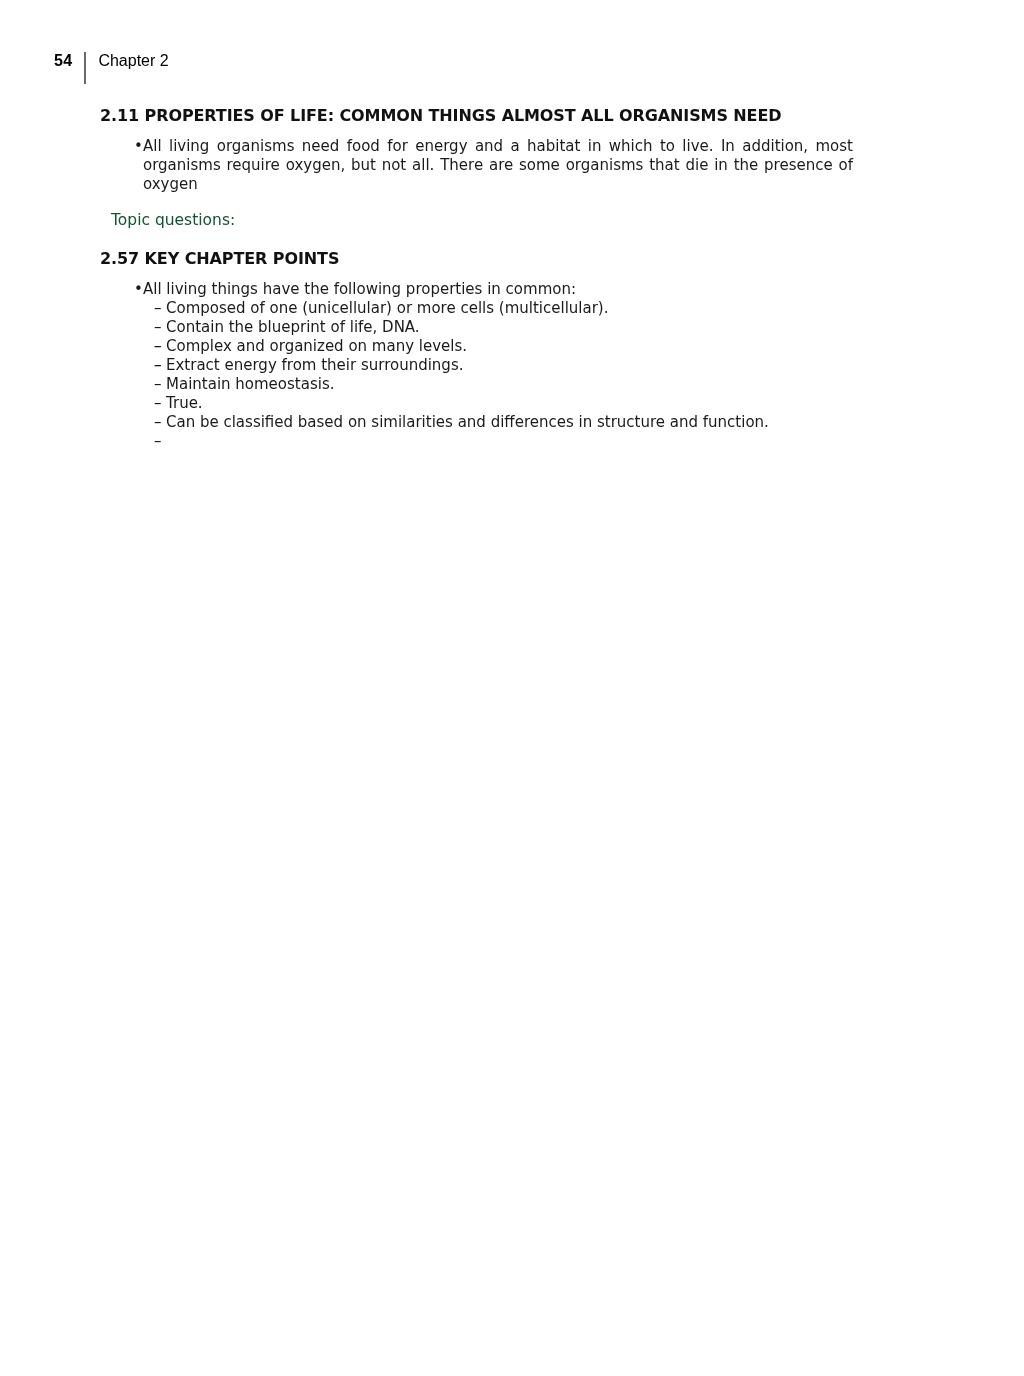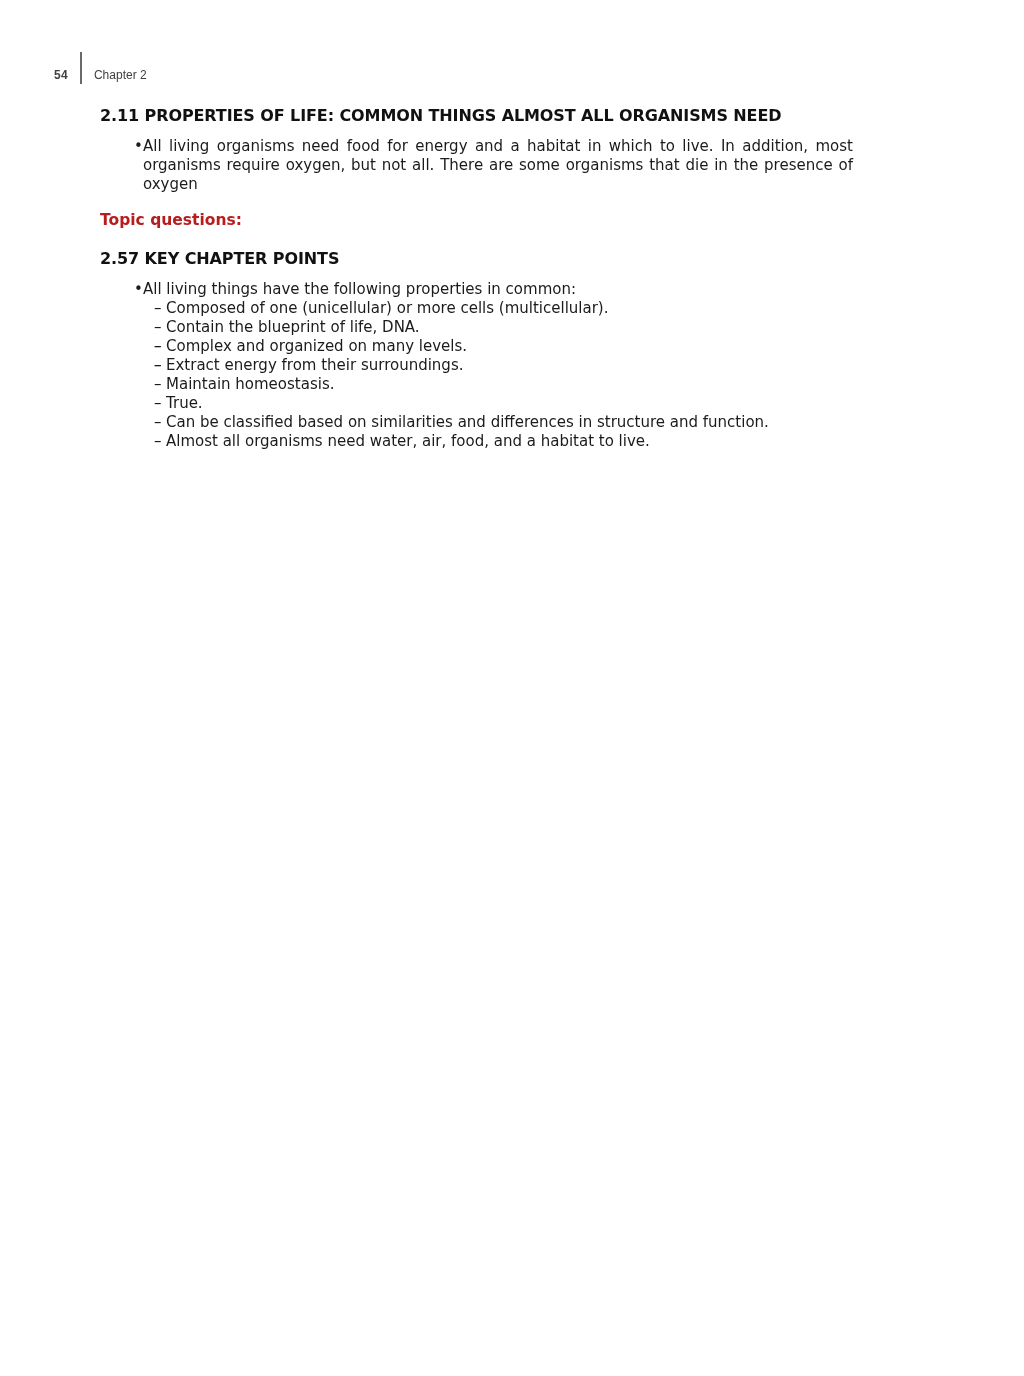--- a/index.html
+++ b/index.html
@@ -8,23 +8,23 @@
     background:#ffffff;
     font-family:"DejaVu Sans", sans-serif;
     font-size:15px; line-height:19px;
     color:#1b1b1b;
   }
   .page { position:relative; width:1024px; height:1376px; overflow:hidden; background:#fff; }
 
   
   .page-header {
     position:absolute; top:52px; left:54px;
-    display:flex; align-items:flex-end;
+    display:flex; align-items:flex-start;
     font-family:"Liberation Sans", sans-serif;
-    font-size:12px; line-height:18px; color:#404040;
+    font-size:16px; line-height:18px; color:#000000;
   }
   .page-num { font-weight:bold; letter-spacing:0.3px; }
   .header-divider { width:2px; height:32px; background:#6a6a6a; margin:0 12px; }
 
   
   .content { position:absolute; left:100px; top:107px; width:780px; }
 
   .sec-heading {
     margin:0; font-size:16px; font-weight:bold;
     line-height:17px; letter-spacing:-0.1px; color:#111;
@@ -32,21 +32,21 @@
   .sec-heading.mt20 { margin-top:20px; }
 
   .bullet-par {
     position:relative; margin-top:13px;
     padding-left:43px; width:710px;
     text-align:justify;
   }
   .bullet-lead { position:relative; margin-top:13px; padding-left:43px; }
   .bullet-glyph { position:absolute; left:34px; top:0; }
 
-  .sub-heading { margin:17px 0 0 0; font-size:15.5px; font-weight:bold; line-height:19px; color:#b91c1c; }
+  .sub-heading { margin:17px 0 0 11px; font-size:15.5px; font-weight:normal; line-height:19px; color:#14532d; }
 
   .qa { margin:10px 0 0 0; }
   .qa.q2 { margin-top:9px; }
   .qa b { color:#111; }
 
   .dash-list { margin:0; }
   .dash-item { position:relative; padding-left:66px; }
   .dash-glyph { position:absolute; left:54px; top:0; }
 </style>
 </head>
@@ -110,18 +110,17 @@
       <div class="dash-item">
         <span class="dash-glyph">–</span>
         <span>True.</span>
       </div>
       <div class="dash-item">
         <span class="dash-glyph">–</span>
         <span>Can be classified based on similarities and differences in structure and function.</span>
       </div>
       <div class="dash-item">
         <span class="dash-glyph">–</span>
-        <span>Almost all organisms need water, air, food, and a habitat to live.</span>
       </div>
     </div>
 
   </main>
 </div>
 
 </body></html>

